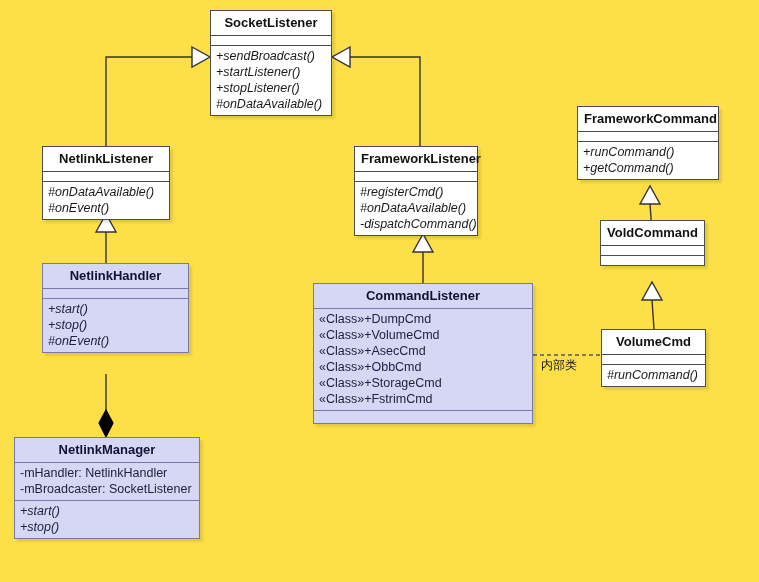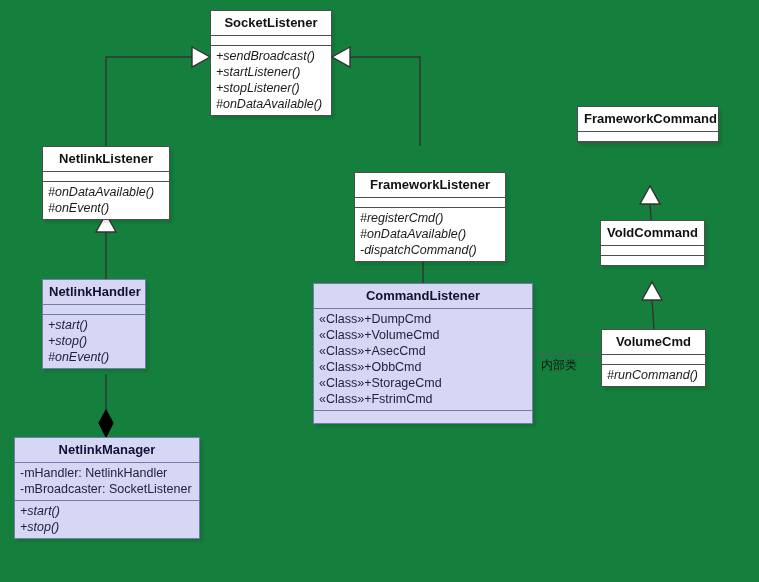--- a/index.html
+++ b/index.html
@@ -4,21 +4,21 @@
 <style>
   html, body {
     margin: 0;
     padding: 0;
     background: #ffffff;
   }
   #canvas {
     position: relative;
     width: 759px;
     height: 582px;
-    background: #15803d;
+    background: #fde047;
     font-family: "Liberation Sans", sans-serif;
     overflow: hidden;
   }
   #edges {
     position: absolute;
     left: 0;
     top: 0;
     width: 759px;
     height: 582px;
     pointer-events: none;
@@ -143,36 +143,40 @@
 
   <div class="uml-class" id="netlink-listener" style="left:42px; top:146px; width:128px;">
     <div class="uml-title">NetlinkListener</div>
     <div class="uml-compartment empty"></div>
     <div class="uml-compartment last">
       <span class="uml-row">#onDataAvailable()</span>
       <span class="uml-row">#onEvent()</span>
     </div>
   </div>
 
-  <div class="uml-class" id="framework-listener" style="left:354px; top:146px; width:152px;margin-top:26px;">
+  <div class="uml-class" id="framework-listener" style="left:354px; top:146px; width:124px;">
     <div class="uml-title">FrameworkListener</div>
     <div class="uml-compartment empty"></div>
     <div class="uml-compartment last">
       <span class="uml-row">#registerCmd()</span>
       <span class="uml-row">#onDataAvailable()</span>
       <span class="uml-row">-dispatchCommand()</span>
     </div>
   </div>
 
   <div class="uml-class" id="framework-command" style="left:577px; top:106px; width:142px;">
     <div class="uml-title">FrameworkCommand</div>
     <div class="uml-compartment empty"></div>
-  </div>
-
-  <div class="uml-class accent" id="netlink-handler" style="left:42px; top:279px; width:104px;">
+    <div class="uml-compartment last">
+      <span class="uml-row">+runCommand()</span>
+      <span class="uml-row">+getCommand()</span>
+    </div>
+  </div>
+
+  <div class="uml-class accent" id="netlink-handler" style="left:42px; top:263px; width:147px;">
     <div class="uml-title">NetlinkHandler</div>
     <div class="uml-compartment empty"></div>
     <div class="uml-compartment last">
       <span class="uml-row">+start()</span>
       <span class="uml-row">+stop()</span>
       <span class="uml-row">#onEvent()</span>
     </div>
   </div>
 
   <div class="uml-class accent" id="command-listener" style="left:313px; top:283px; width:220px;">

